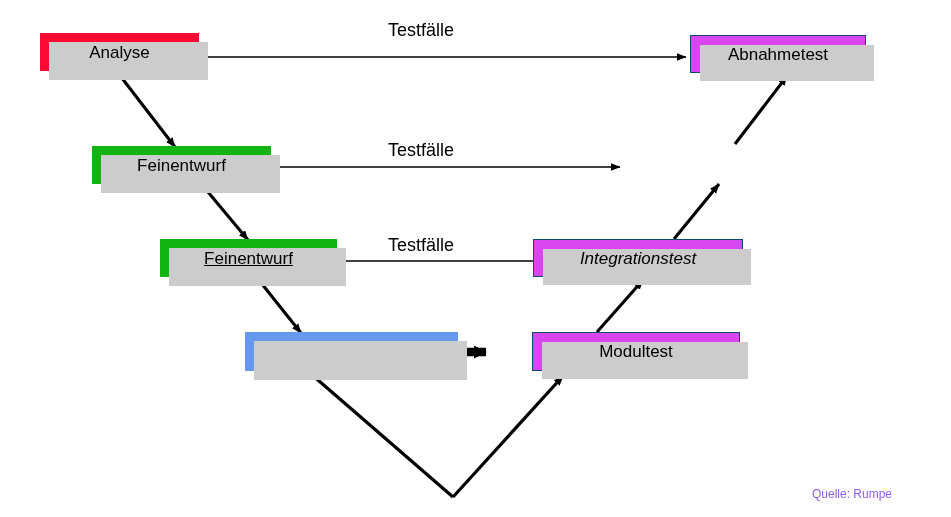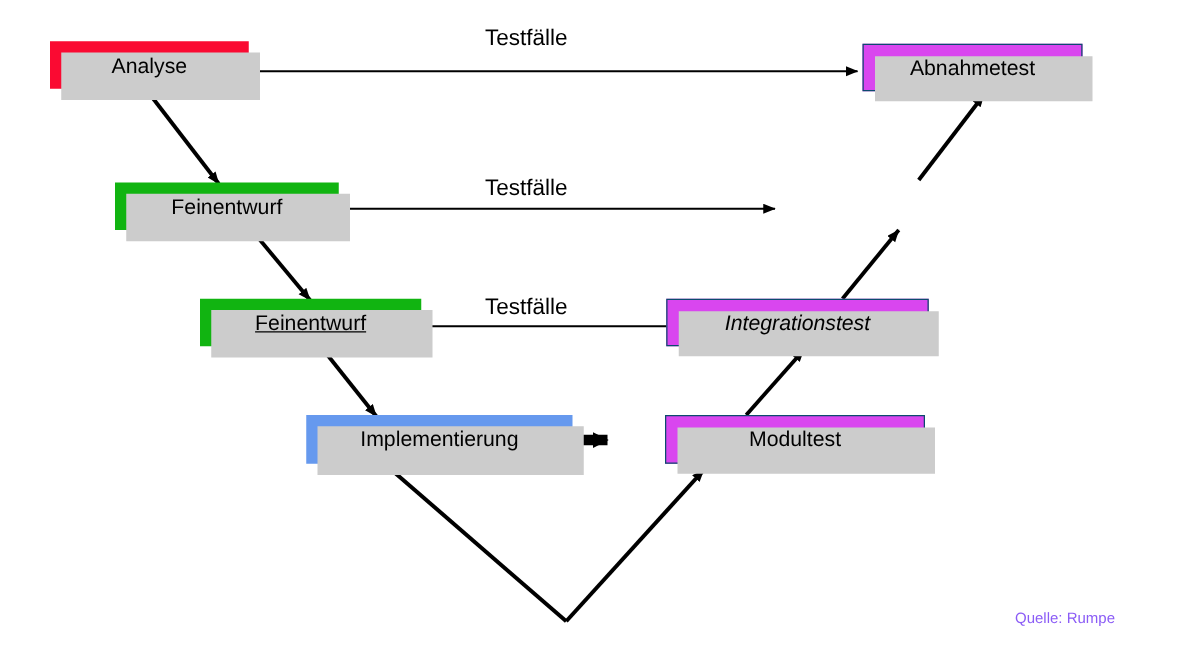--- a/index.html
+++ b/index.html
@@ -130,21 +130,20 @@
     <span>Feinentwurf</span>
   </div>
 
   <div class="node phase" style="left:160px; top:239px; width:177px; height:38px; background:#11B411;text-decoration:underline;">
     <span class="shadow"></span>
     <span>Feinentwurf</span>
   </div>
 
   <div class="node phase" style="left:245px; top:332px; width:213px; height:39px; background:#6699EE;">
     <span class="shadow"></span>
-    <span>Implementierung</span>
   </div>
 
   <div class="node test" style="left:690px; top:35px; width:176px; height:38px;">
     <span class="shadow"></span>
     <span>Abnahmetest</span>
   </div>
 
 
   <div class="node test" style="left:533px; top:239px; width:210px; height:38px;font-style:italic;">
     <span class="shadow"></span>

